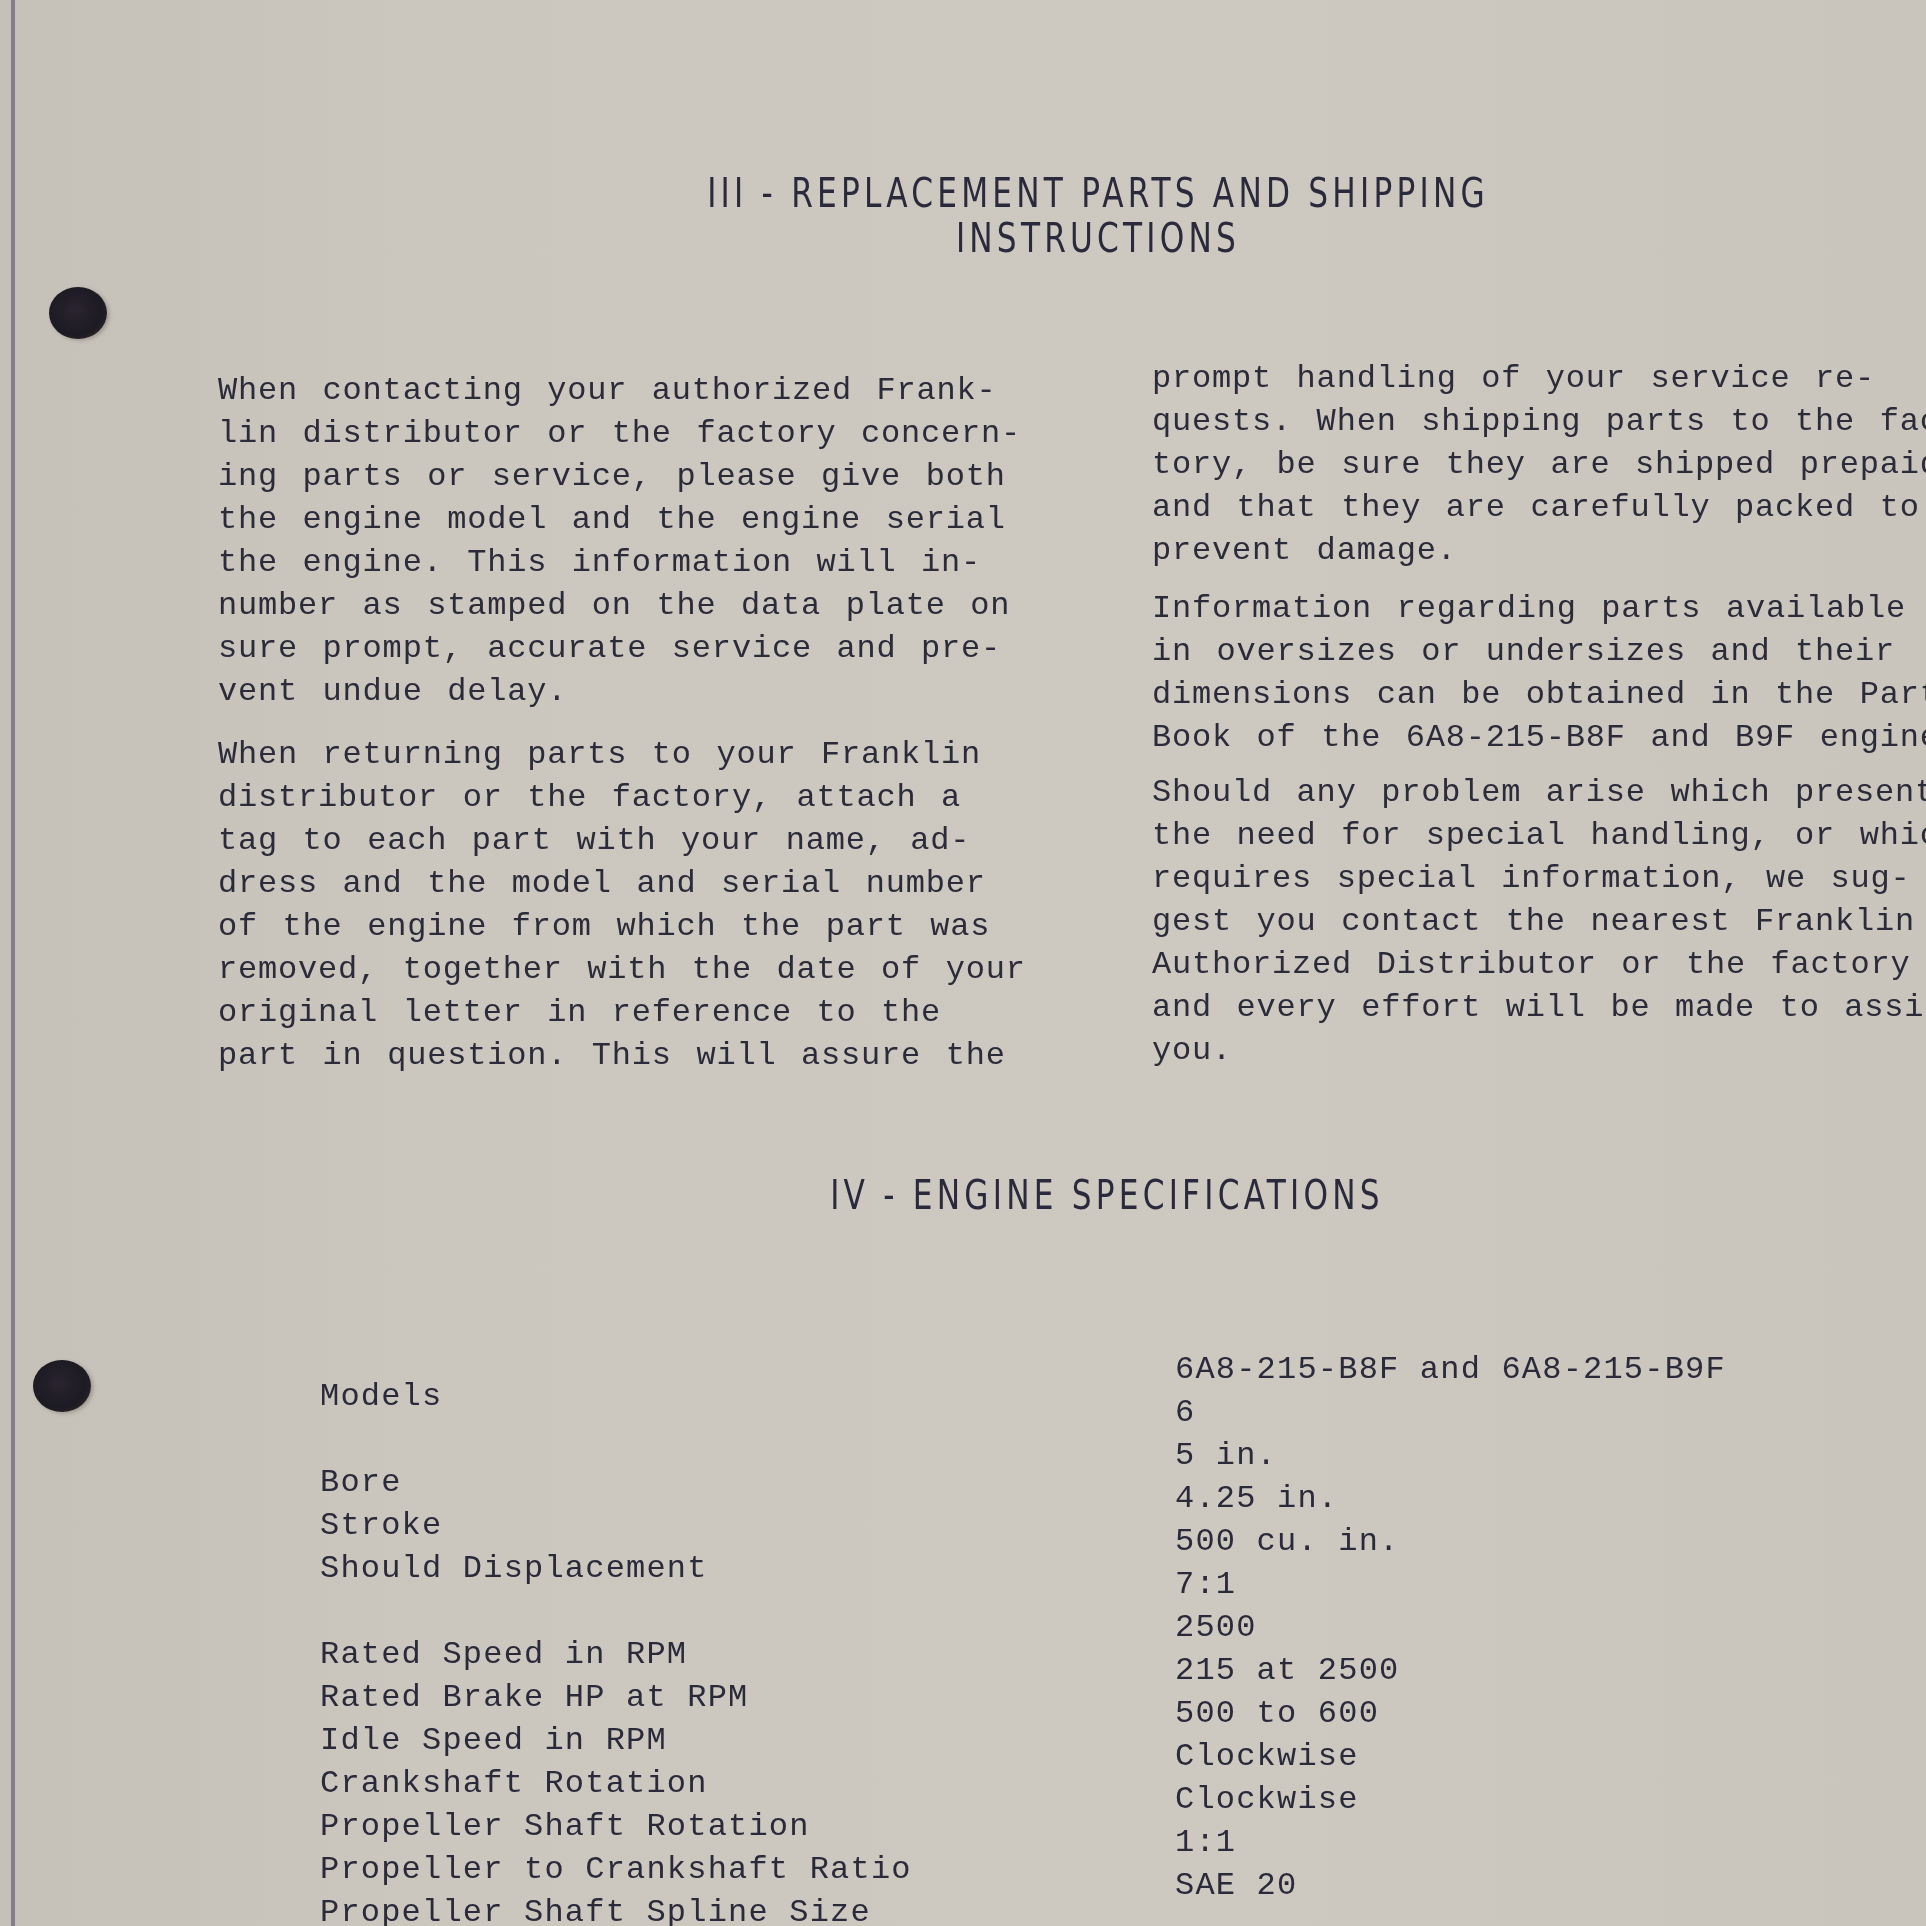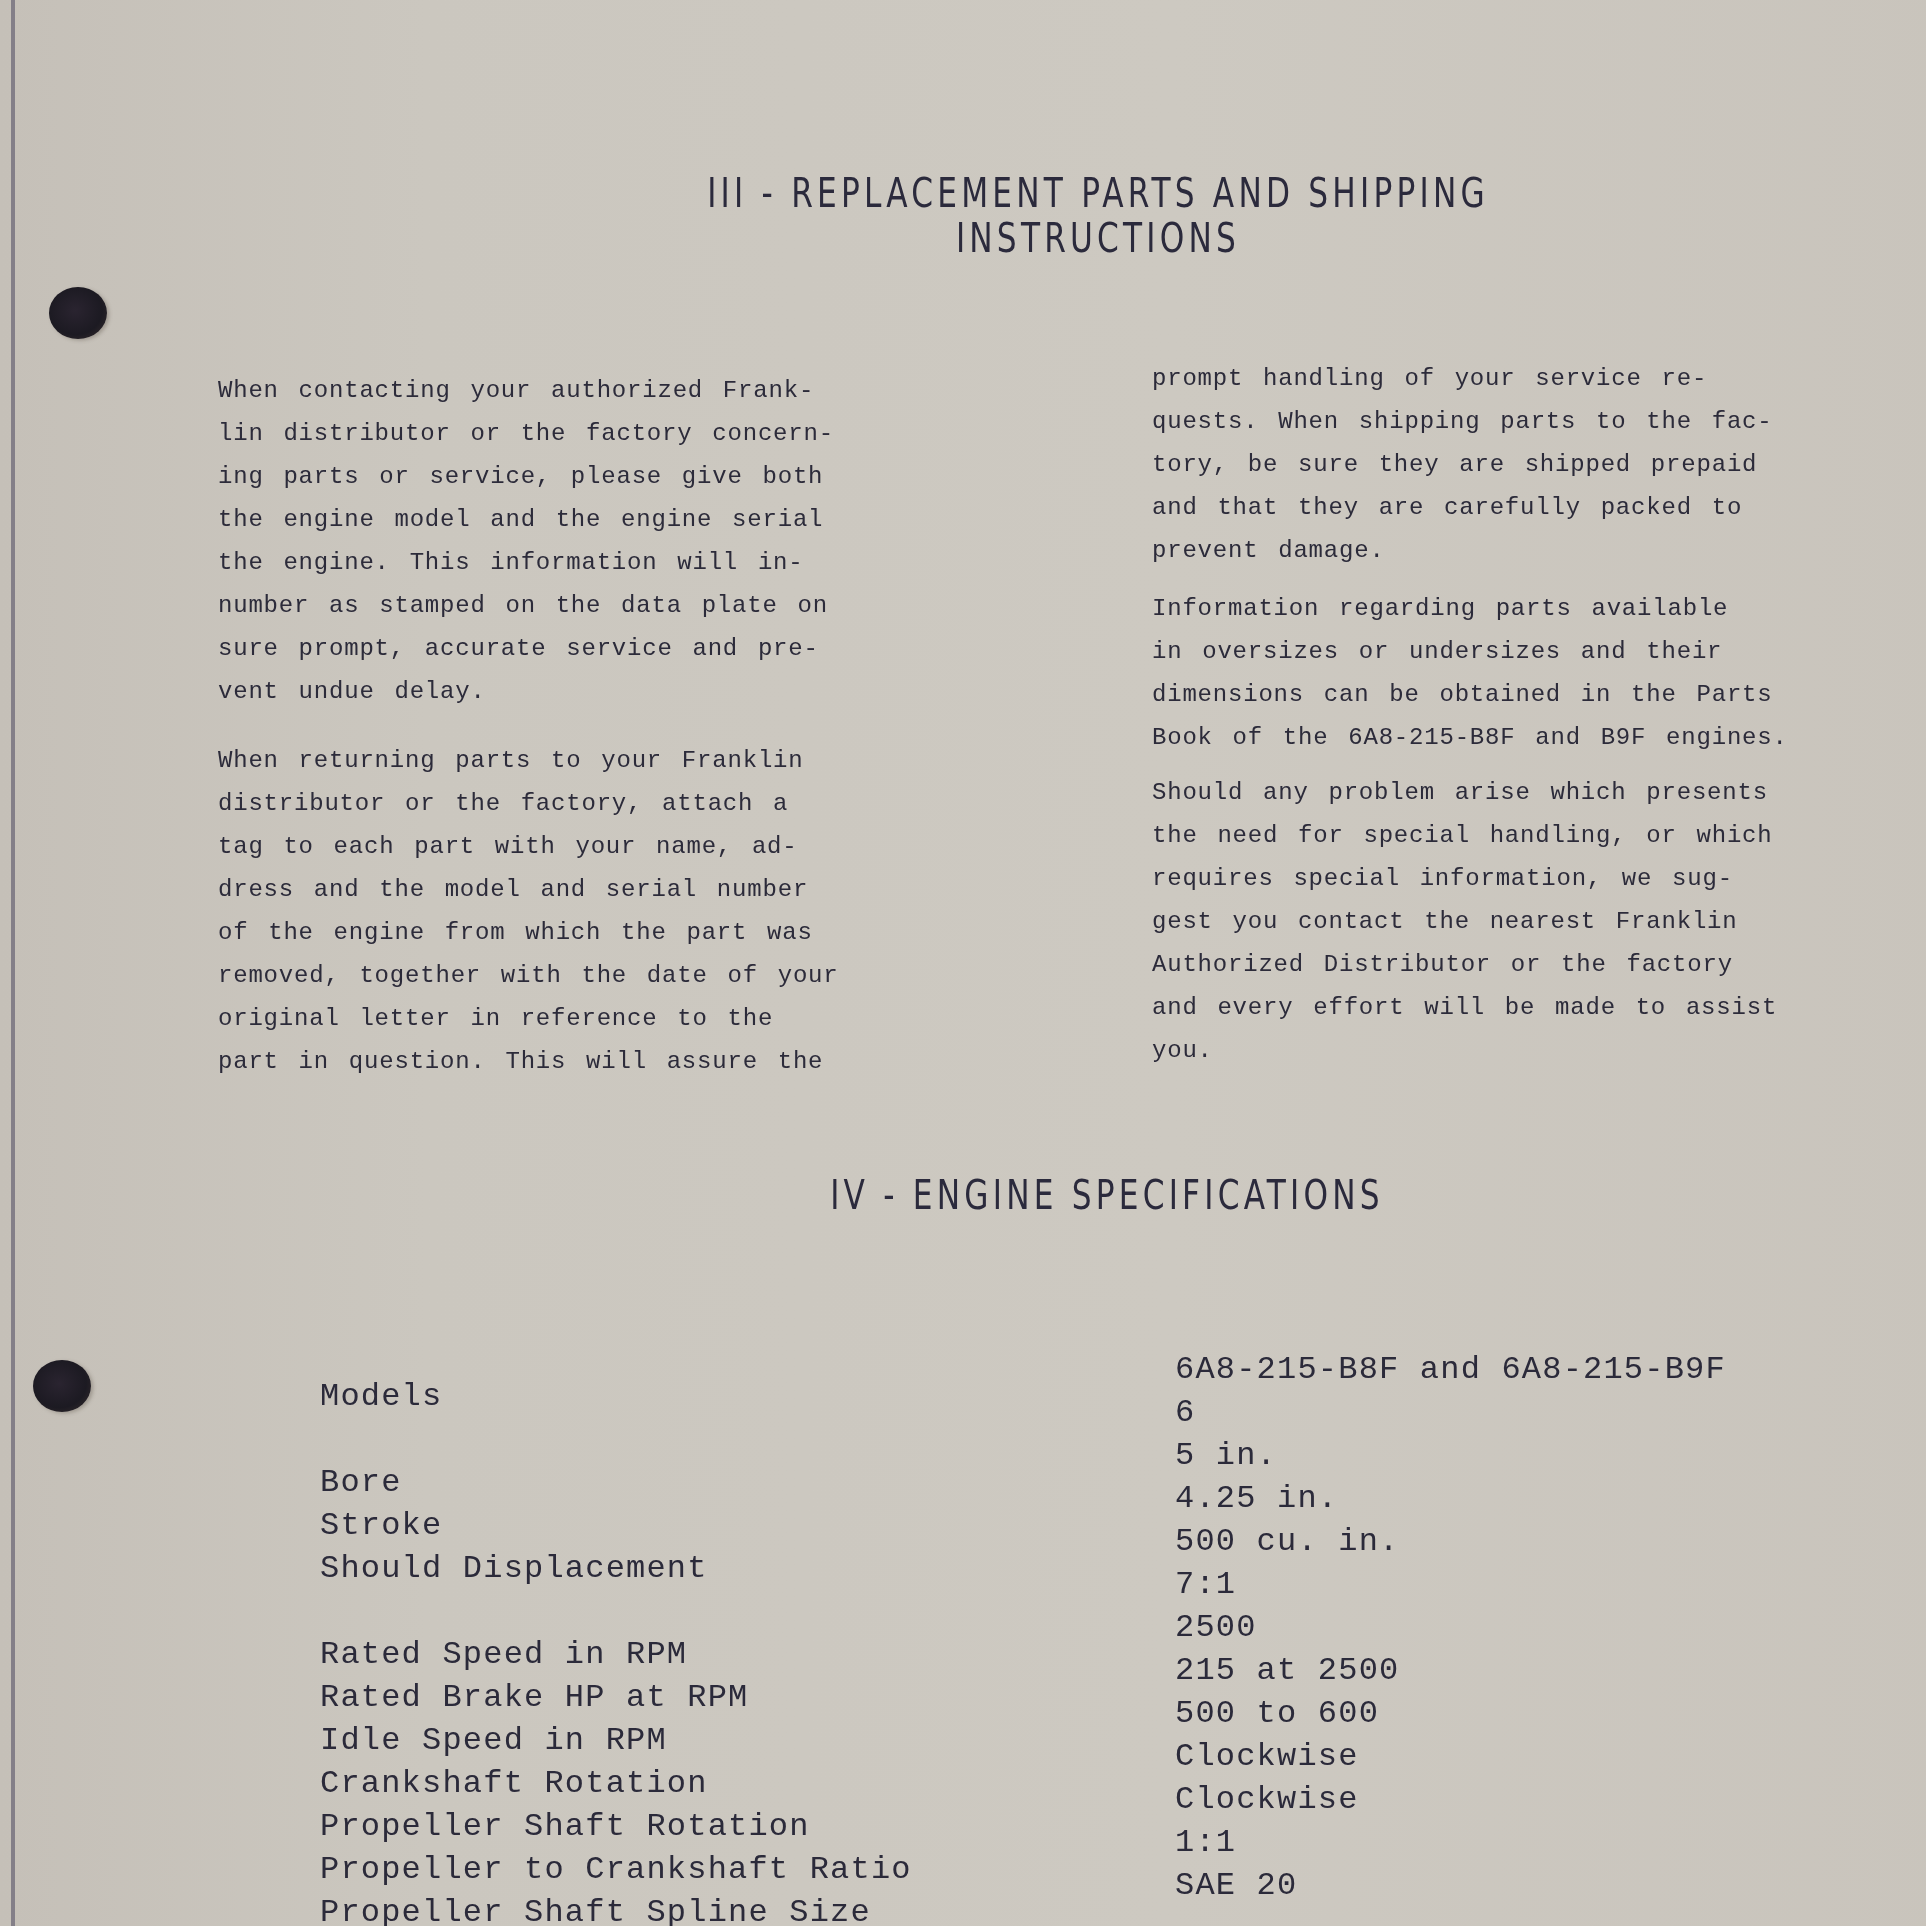--- a/index.html
+++ b/index.html
@@ -62,34 +62,34 @@
       width: 1194px;
     }
     .heading-iv {
       left: 539px;
       top: 1173px;
       width: 1136px;
     }
 
     .body-col {
       position: absolute;
-      font-size: 24px;
+      font-size: 32px;
       line-height: 43px;
       letter-spacing: 0.8px;
       color: #2c2b3a;
       width: 847px;
       word-spacing: 4.6px;
     }
     .body-col p {
       margin: 0;
       text-align: justify;
       text-align-last: left;
     }
     .col-left { left: 218px; top: 369px; }
-    .col-left p.p2 { margin-top: 26px; }
+    .col-left p.p2 { margin-top: 20px; }
     .col-right { left: 1152px; top: 357px; width: 853px; }
     .col-right p.p2 { margin-top: 15.4px; }
     .col-right p.p3 { margin-top: 11.6px; }
 
     .line { display: block; white-space: nowrap; }
 
     .specs {
       position: absolute;
       left: 320px;
       top: 1348px;

